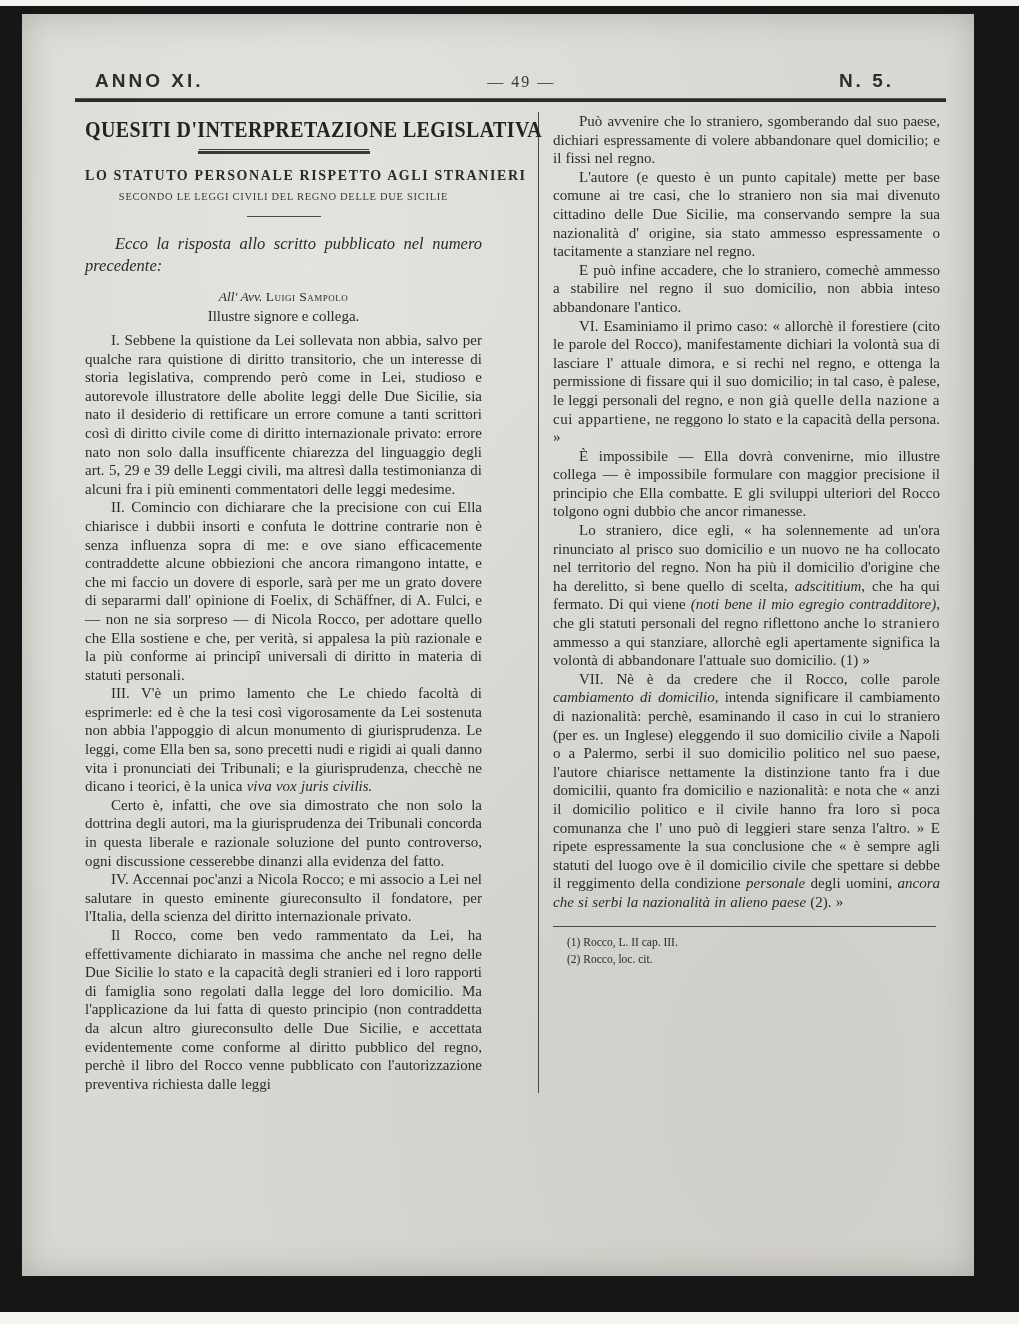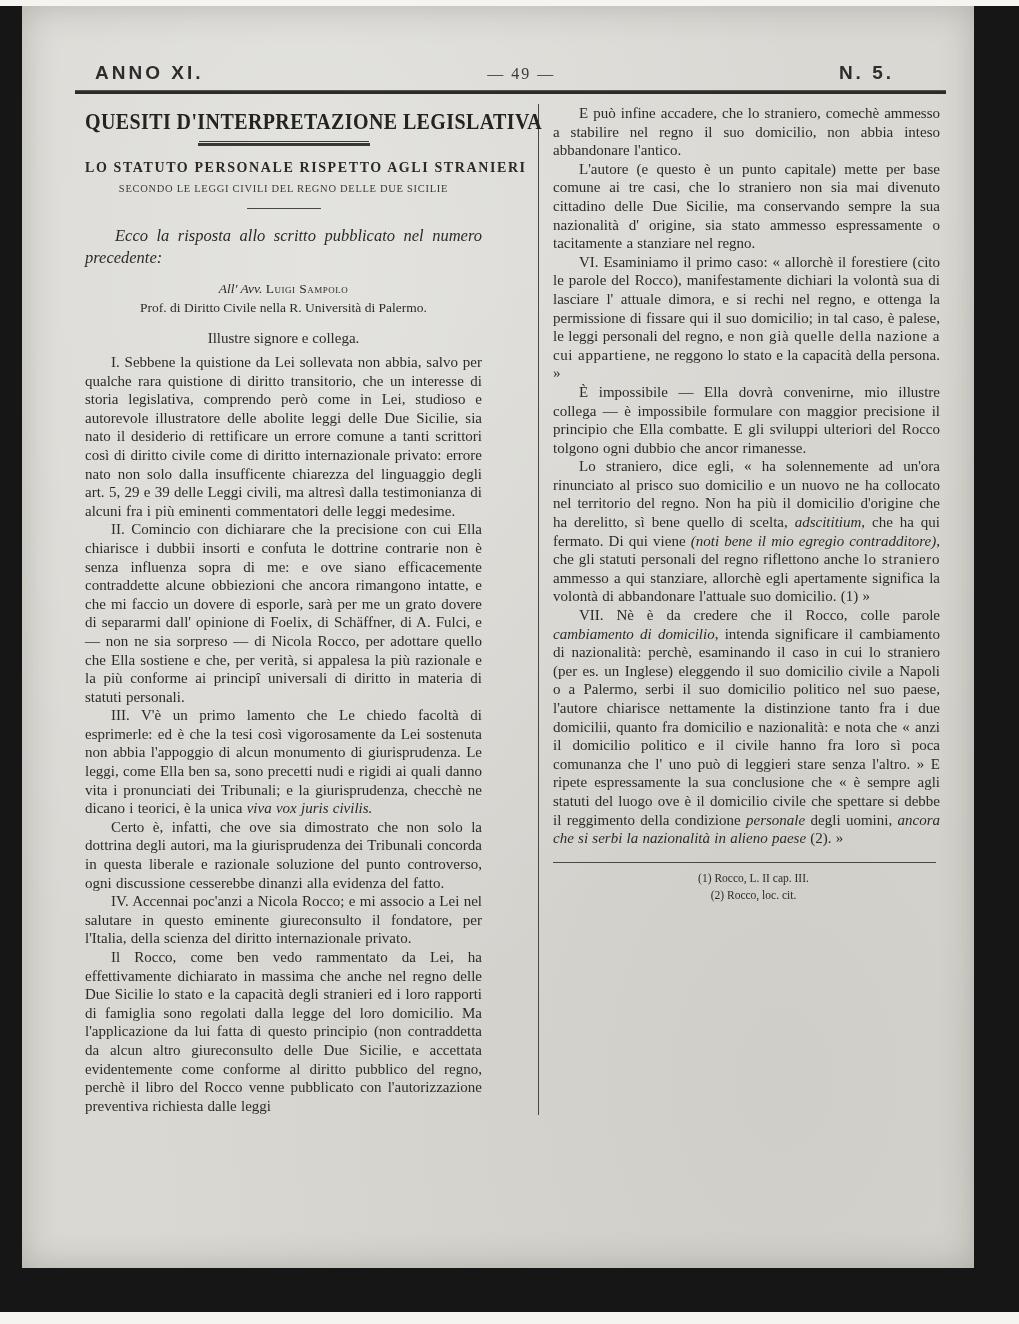--- a/index.html
+++ b/index.html
@@ -9,21 +9,21 @@
     overflow: hidden;
     font-family: "Liberation Serif", serif;
   }
   .scan-frame {
     position: absolute;
     left: 0; top: 6px; width: 1019px; height: 1306px;
     background: #161616;
   }
   .page {
     position: absolute;
-    left: 22px; top: 0;
+    left: 22px; top: 8px;
     width: 952px; height: 1262px;
     background: #d9d8d3;
     background-image:
       radial-gradient(ellipse at 30% 20%, rgba(255,255,255,0.28), rgba(255,255,255,0) 55%),
       radial-gradient(ellipse at 80% 85%, rgba(120,115,100,0.10), rgba(120,115,100,0) 60%);
     box-shadow: inset 0 0 34px rgba(60,55,45,0.25);
     color: #2d2b27;
     box-sizing: border-box;
     padding: 56px 34px 0 63px;
   }
@@ -88,21 +88,21 @@
   p.body-par {
     font-size: 15px; line-height: 18.6px;
     text-align: justify; text-indent: 26px;
     margin: 0; word-spacing: 0.5px;
   }
   p.body-par.no-indent { text-indent: 0; }
   .seg-italic { font-style: italic; }
   .seg-bold { font-weight: 400; letter-spacing: 0.6px; }
   .seg-smallcaps { font-variant: small-caps; letter-spacing: 0.5px; }
   
-  .footnotes { margin-top: 14px; text-align: center; }
+  .footnotes { margin-top: 14px; }
   .footnote-rule { height: 1px; background: #4a4842; margin-bottom: 7px; width: 99%; }
   .footnote { font-size: 11.5px; line-height: 17px; margin: 0; padding-left: 14px; }
 </style>
 </head>
 <body>
 
 <div class="scan-frame">
   <div class="page">
 
     <div class="masthead">
@@ -118,34 +118,34 @@
         <div class="title-block">
           <h1 class="article-title">QUESITI D'INTERPRETAZIONE LEGISLATIVA</h1>
           <div class="title-rule"></div>
           <h2 class="article-subtitle">LO STATUTO PERSONALE RISPETTO AGLI STRANIERI</h2>
           <p class="edition-line">SECONDO LE LEGGI CIVILI DEL REGNO DELLE DUE SICILIE</p>
           <div class="small-rule"></div>
         </div>
 
         <p class="intro">Ecco la risposta allo scritto pubblicato nel numero precedente:</p>
         <p class="dedication"><span class="seg-italic">All' Avv. </span><span class="seg-smallcaps">Luigi Sampolo</span></p>
-        <p class="dedication-title">Prof. di Diritto Civile nella R. Università di Palermo.</p>
         <p class="salutation">Illustre signore e collega.</p>
 
         <p class="body-par">I. Sebbene la quistione da Lei sollevata non abbia, salvo per qualche rara quistione di diritto transitorio, che un interesse di storia legislativa, comprendo però come in Lei, studioso e autorevole illustratore delle abolite leggi delle Due Sicilie, sia nato il desiderio di rettificare un errore comune a tanti scrittori così di diritto civile come di diritto internazionale privato: errore nato non solo dalla insufficente chiarezza del linguaggio degli art. 5, 29 e 39 delle Leggi civili, ma altresì dalla testimonianza di alcuni fra i più eminenti commentatori delle leggi medesime.</p>
         <p class="body-par">II. Comincio con dichiarare che la precisione con cui Ella chiarisce i dubbii insorti e confuta le dottrine contrarie non è senza influenza sopra di me: e ove siano efficacemente contraddette alcune obbiezioni che ancora rimangono intatte, e che mi faccio un dovere di esporle, sarà per me un grato dovere di separarmi dall' opinione di Foelix, di Schäffner, di A. Fulci, e — non ne sia sorpreso — di Nicola Rocco, per adottare quello che Ella sostiene e che, per verità, si appalesa la più razionale e la più conforme ai principî universali di diritto in materia di statuti personali.</p>
         <p class="body-par">III. V'è un primo lamento che Le chiedo facoltà di esprimerle: ed è che la tesi così vigorosamente da Lei sostenuta non abbia l'appoggio di alcun monumento di giurisprudenza. Le leggi, come Ella ben sa, sono precetti nudi e rigidi ai quali danno vita i pronunciati dei Tribunali; e la giurisprudenza, checchè ne dicano i teorici, è la unica <span class="seg-italic">viva vox juris civilis.</span></p>
         <p class="body-par">Certo è, infatti, che ove sia dimostrato che non solo la dottrina degli autori, ma la giurisprudenza dei Tribunali concorda in questa liberale e razionale soluzione del punto controverso, ogni discussione cesserebbe dinanzi alla evidenza del fatto.</p>
         <p class="body-par">IV. Accennai poc'anzi a Nicola Rocco; e mi associo a Lei nel salutare in questo eminente giureconsulto il fondatore, per l'Italia, della scienza del diritto internazionale privato.</p>
         <p class="body-par">Il Rocco, come ben vedo rammentato da Lei, ha effettivamente dichiarato in massima che anche nel regno delle Due Sicilie lo stato e la capacità degli stranieri ed i loro rapporti di famiglia sono regolati dalla legge del loro domicilio. Ma l'applicazione da lui fatta di questo principio (non contraddetta da alcun altro giureconsulto delle Due Sicilie, e accettata evidentemente come conforme al diritto pubblico del regno, perchè il libro del Rocco venne pubblicato con l'autorizzazione preventiva richiesta dalle leggi</p>
       </div>
 
       <div class="col-right">
+        <p class="body-par">Può avvenire che lo straniero, sgomberando dal suo paese, dichiari espressamente di volere abbandonare quel domicilio; e il fissi nel regno.</p>
+        <p class="body-par">L'autore (e questo è un punto capitale) mette per base comune ai tre casi, che lo straniero non sia mai divenuto cittadino delle Due Sicilie, ma conservando sempre la sua nazionalità d' origine, sia stato ammesso espressamente o tacitamente a stanziare nel regno.</p>
         <p class="body-par">E può infine accadere, che lo straniero, comechè ammesso a stabilire nel regno il suo domicilio, non abbia inteso abbandonare l'antico.</p>
-        <p class="body-par">L'autore (e questo è un punto capitale) mette per base comune ai tre casi, che lo straniero non sia mai divenuto cittadino delle Due Sicilie, ma conservando sempre la sua nazionalità d' origine, sia stato ammesso espressamente o tacitamente a stanziare nel regno.</p>
         <p class="body-par">VI. Esaminiamo il primo caso: « allorchè il forestiere (cito le parole del Rocco), manifestamente dichiari la volontà sua di lasciare l' attuale dimora, e si rechi nel regno, e ottenga la permissione di fissare qui il suo domicilio; in tal caso, è palese, le leggi personali del regno, <span class="seg-bold">e non già quelle della nazione a cui appartiene,</span> ne reggono lo stato e la capacità della persona. »</p>
         <p class="body-par">È impossibile — Ella dovrà convenirne, mio illustre collega — è impossibile formulare con maggior precisione il principio che Ella combatte. E gli sviluppi ulteriori del Rocco tolgono ogni dubbio che ancor rimanesse.</p>
         <p class="body-par">Lo straniero, dice egli, « ha solennemente ad un'ora rinunciato al prisco suo domicilio e un nuovo ne ha collocato nel territorio del regno. Non ha più il domicilio d'origine che ha derelitto, sì bene quello di scelta, <span class="seg-italic">adscititium</span>, che ha qui fermato. Di qui viene <span class="seg-italic">(noti bene il mio egregio contradditore)</span>, che gli statuti personali del regno riflettono anche <span class="seg-bold">lo straniero</span> ammesso a qui stanziare, allorchè egli apertamente significa la volontà di abbandonare l'attuale suo domicilio. (1) »</p>
         <p class="body-par">VII. Nè è da credere che il Rocco, colle parole <span class="seg-italic">cambiamento di domicilio</span>, intenda significare il cambiamento di nazionalità: perchè, esaminando il caso in cui lo straniero (per es. un Inglese) eleggendo il suo domicilio civile a Napoli o a Palermo, serbi il suo domicilio politico nel suo paese, l'autore chiarisce nettamente la distinzione tanto fra i due domicilii, quanto fra domicilio e nazionalità: e nota che « anzi il domicilio politico e il civile hanno fra loro sì poca comunanza che l' uno può di leggieri stare senza l'altro. » E ripete espressamente la sua conclusione che « è sempre agli statuti del luogo ove è il domicilio civile che spettare si debbe il reggimento della condizione <span class="seg-italic">personale</span> degli uomini, <span class="seg-italic">ancora che si serbi la nazionalità in alieno paese</span> (2). »</p>
 
         <div class="footnotes">
           <div class="footnote-rule"></div>
           <p class="footnote">(1) Rocco, L. II cap. III.</p>
           <p class="footnote">(2) Rocco, loc. cit.</p>
         </div>

